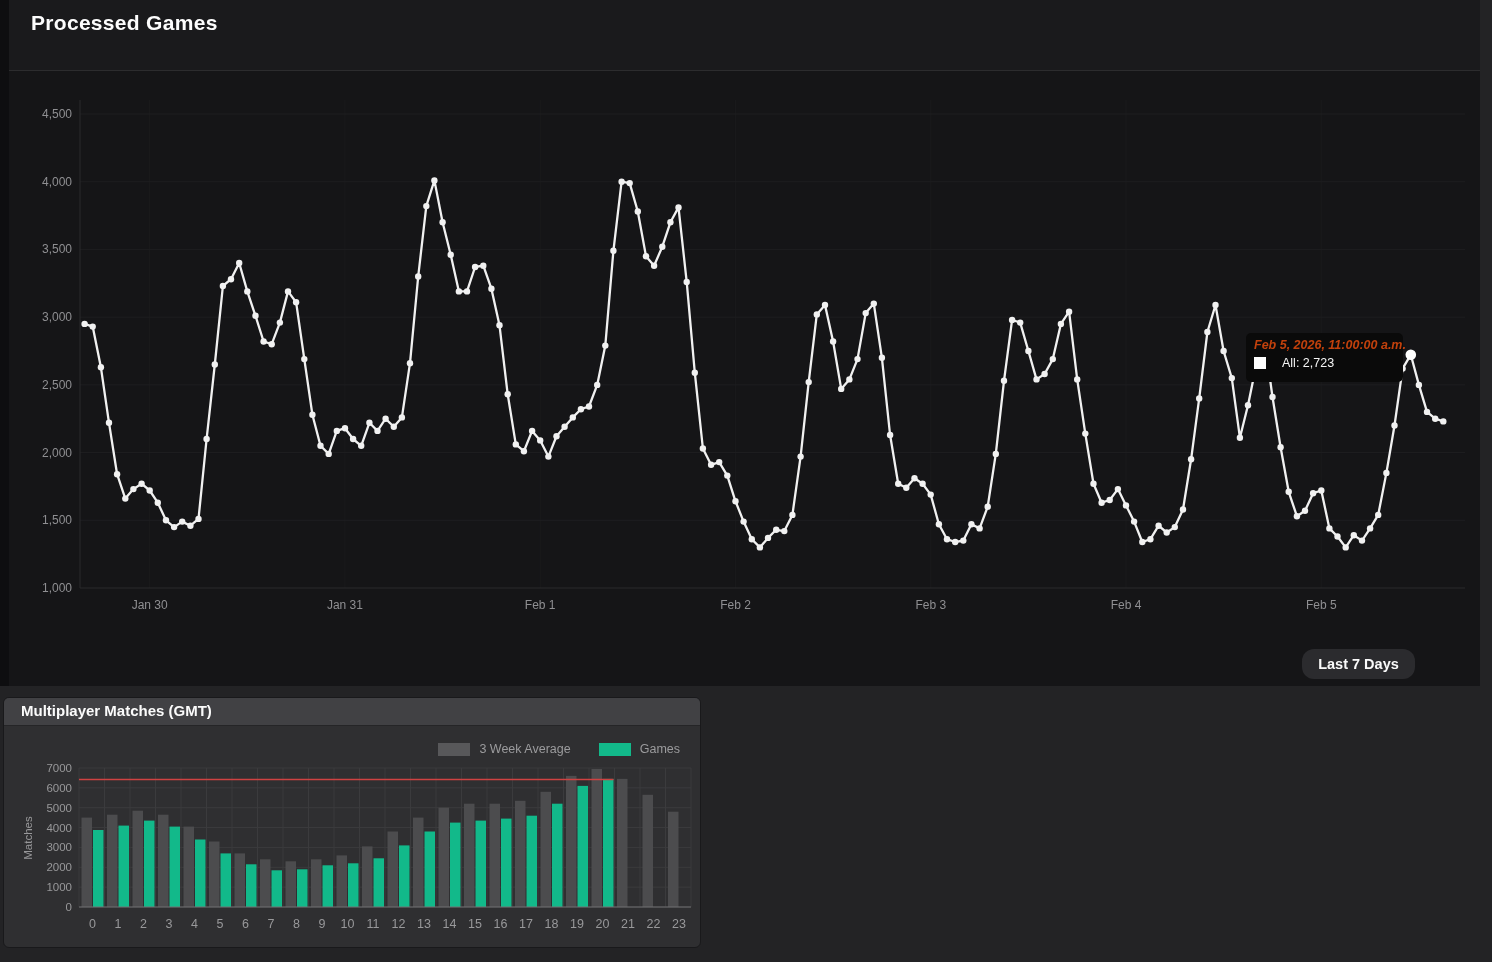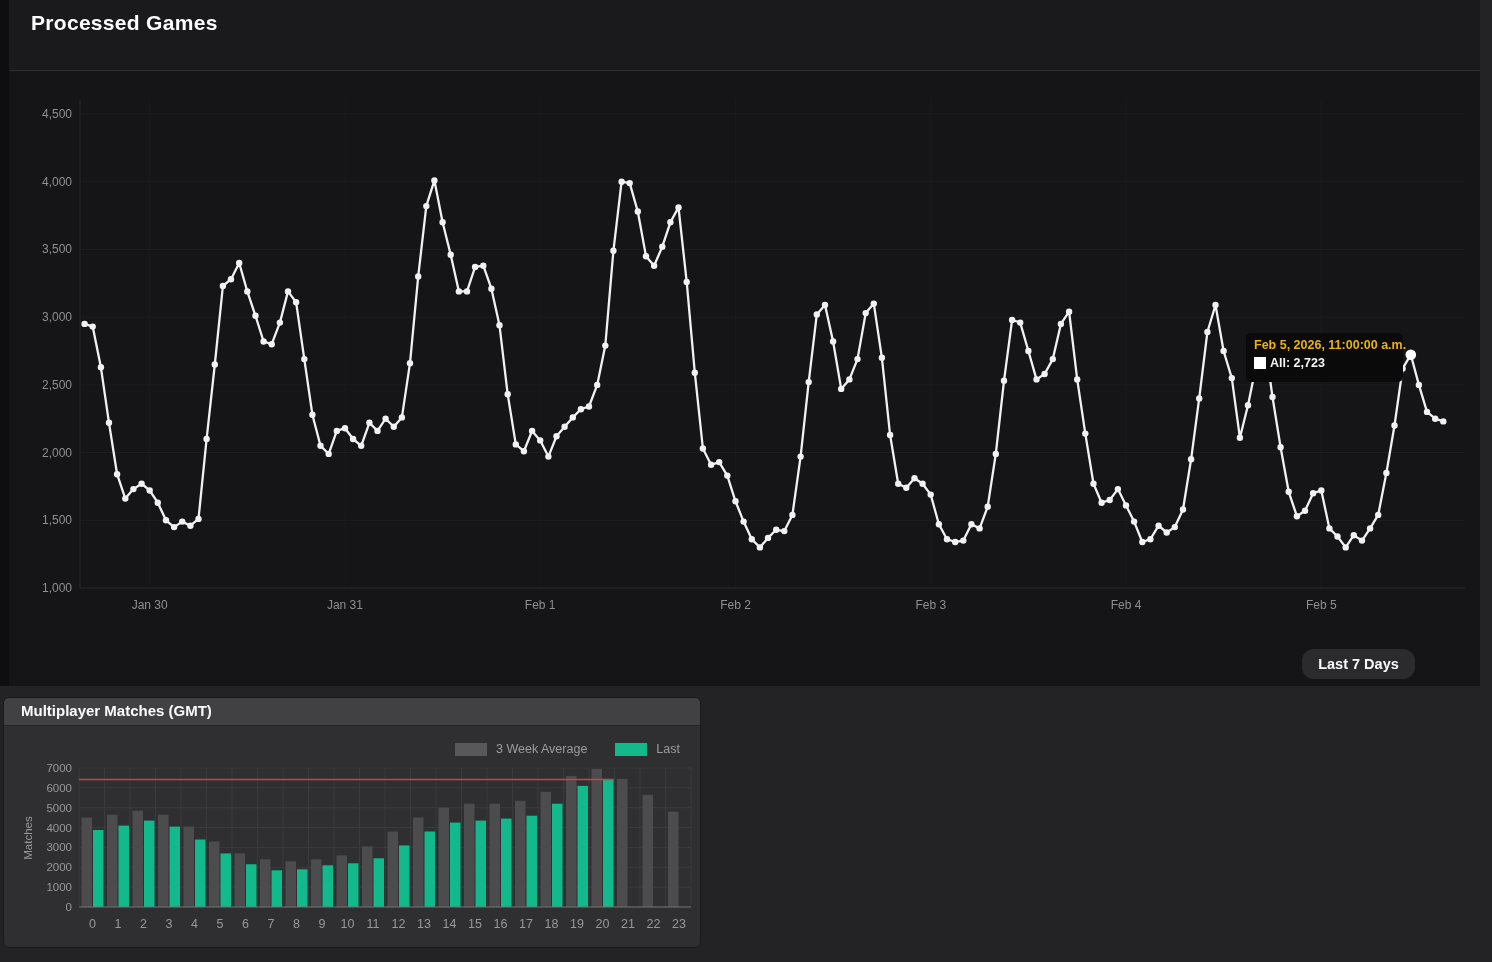--- a/index.html
+++ b/index.html
@@ -11,24 +11,24 @@
   .top-panel{position:absolute;left:9px;top:0;width:1471px;height:686px;background:#151517;}
   .top-header{position:absolute;left:0;top:0;width:100%;height:71px;background:#1a1a1c;
               border-bottom:1px solid #2c2c2e;box-sizing:border-box;}
   .top-title{position:absolute;left:31px;top:11px;font-size:21px;font-weight:bold;color:#fdfdfd;
              letter-spacing:.3px;}
   #line-svg{position:absolute;left:0;top:0;width:1480px;height:686px;}
   .tick{font-family:"Liberation Sans",sans-serif;font-size:12px;fill:#8f8f92;}
 
   .tooltip{position:absolute;left:1246px;top:333px;width:157px;height:49px;background:#0a0a0a;
            border-radius:5px;z-index:5;padding:5px 8px;box-sizing:border-box;}
-  .tooltip-title{font-size:12.5px;font-weight:bold;color:#eab308;white-space:nowrap;}
+  .tooltip-title{font-size:12.5px;font-weight:bold;color:#c2410c;white-space:nowrap;font-style:italic;}
   .tooltip-row{display:flex;align-items:center;margin-top:4px;}
   .tooltip-swatch{width:12px;height:12px;background:#ffffff;margin-right:4px;flex:none;}
-  .tooltip-value{font-size:12.5px;font-weight:bold;color:#f5f5f5;white-space:nowrap;}
+  .tooltip-value{font-size:12.5px;font-weight:normal;color:#f5f5f5;white-space:nowrap;margin-left:12px;}
 
   .range-button{position:absolute;left:1302px;top:649px;width:113px;height:30px;background:#2b2b2e;
                 border:none;border-radius:12px;color:#fafafa;font-family:"Liberation Sans",sans-serif;
                 font-size:14.5px;font-weight:bold;cursor:pointer;z-index:6;}
 
   
   .bottom-section{position:absolute;left:0;top:686px;width:1492px;height:276px;background:#232325;}
   .bottom-panel{position:absolute;left:3px;top:11px;width:698px;height:251px;background:#2f2f31;
                 border:1px solid #19191b;border-radius:6px;box-sizing:border-box;overflow:hidden;}
   .bp-header{position:absolute;left:0;top:0;width:100%;height:28px;background:#414144;
@@ -271,21 +271,21 @@
     <div class="bp-header">
       <div class="bp-title">Multiplayer Matches (GMT)</div>
     </div>
     <div class="legend">
       <div class="legend-item">
         <span class="legend-swatch" style="background:#58585a;"></span>
         <span class="legend-label">3 Week Average</span>
       </div>
       <div class="legend-item">
         <span class="legend-swatch" style="background:#12b98a;"></span>
-        <span class="legend-label">Last</span>
+        <span class="legend-label">Games</span>
       </div>
     </div>
     <svg id="bar-svg">
         <line x1="75" x2="687" y1="181" y2="181" stroke="#3b3b3d" stroke-width="1"></line>
         <text x="68" y="185" text-anchor="end" class="btick">0</text>
         <line x1="75" x2="687" y1="161.14285714285714" y2="161.14285714285714" stroke="#3b3b3d" stroke-width="1"></line>
         <text x="68" y="165.14285714285714" text-anchor="end" class="btick">1000</text>
         <line x1="75" x2="687" y1="141.28571428571428" y2="141.28571428571428" stroke="#3b3b3d" stroke-width="1"></line>
         <text x="68" y="145.28571428571428" text-anchor="end" class="btick">2000</text>
         <line x1="75" x2="687" y1="121.42857142857143" y2="121.42857142857143" stroke="#3b3b3d" stroke-width="1"></line>

